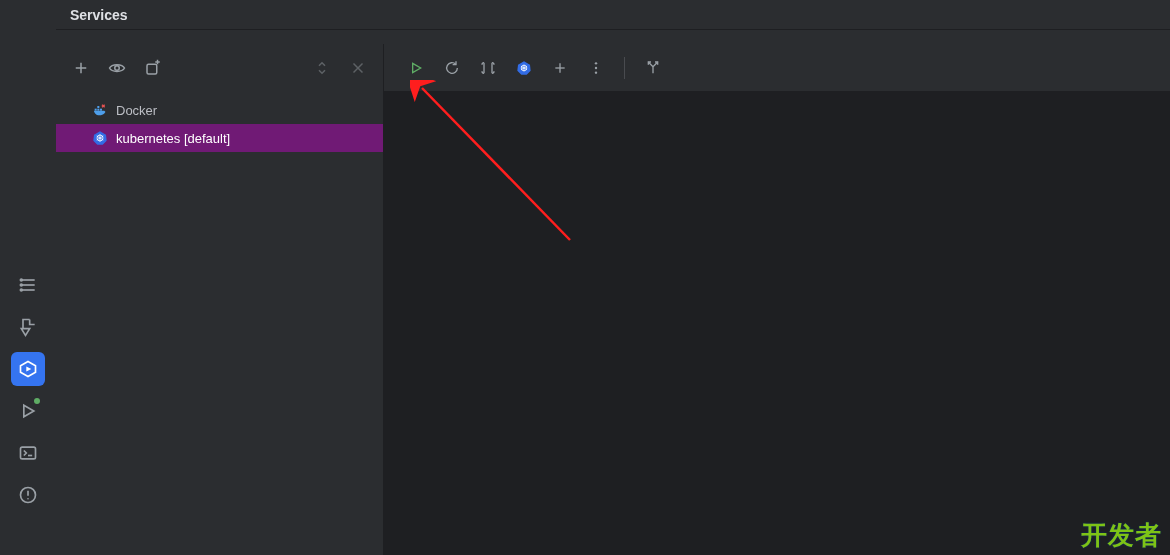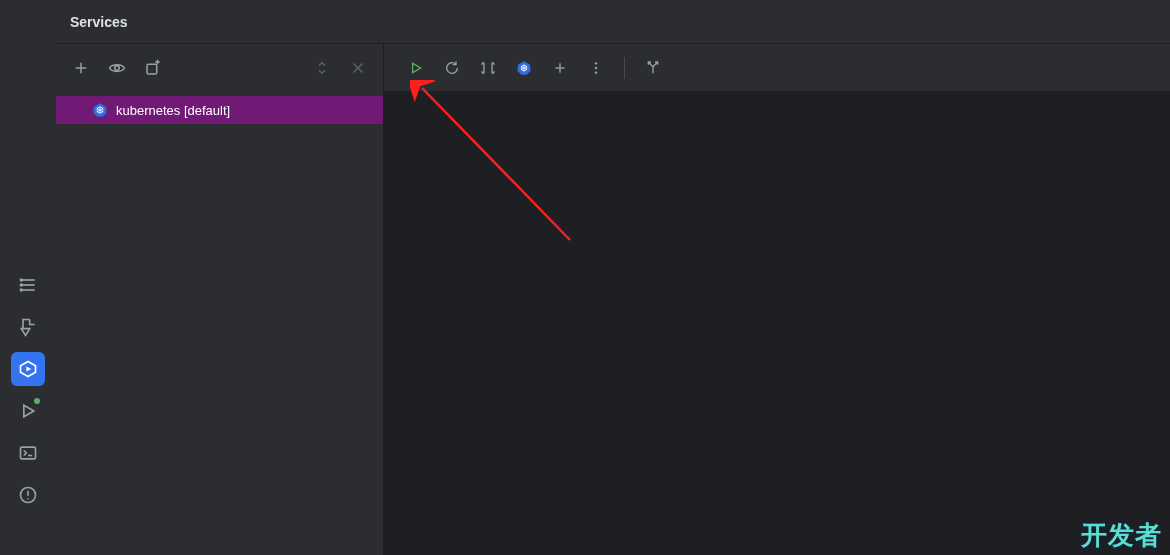--- a/index.html
+++ b/index.html
@@ -40,21 +40,21 @@
     content:"";
     position:absolute;
     top:4px; right:5px;
     width:6px;height:6px;border-radius:50%;
     background:#5fad65;
   }
 
   
   .header {
     position: absolute;
-    left: 56px; top: 0; width: 1114px; height: 44px;
+    left: 56px; top: 0; width: 1114px; height: 30px;
     display:flex; align-items:center;
     padding-left: 14px;
     border-bottom: 1px solid #1e1f22;
   }
   .header-title { color:#dfe1e5; font-weight:600; font-size:14px; }
 
   
   .panel {
     position:absolute;
     left:56px; top:44px;
@@ -123,21 +123,21 @@
 
   
   .arrow{
     position:absolute;
     left:410px; top:80px;
     pointer-events:none;
   }
 
   .watermark{
     position:absolute; right:8px; bottom:6px;
-    color:#5eead4; font-weight:700; font-size:26px;
+    color:#84cc16; font-weight:700; font-size:26px;
     font-family: "KaiTi","STKaiti",serif;
     letter-spacing:1px;
     text-shadow:0 0 2px #003a7a;
     line-height:1.05;
     text-align:right;
     opacity:.95;
   }
   .watermark .line2{
     font-family: Arial, sans-serif;
     font-size:24px;
@@ -226,20 +226,36 @@
     </div>
     <div class="tb-btn disabled">
       <svg viewBox="0 0 24 24" stroke="currentColor" stroke-width="2" fill="none">
           <line x1="6" y1="6" x2="18" y2="18"></line>
           <line x1="18" y1="6" x2="6" y2="18"></line>
         </svg>
     </div>
   </div>
 
   <div class="tree">
+    <div class="tree-row">
+      <span class="tree-icon">
+        <svg viewBox="0 0 24 24">
+            <g fill="#4e9eea">
+              <rect x="4" y="10" width="3" height="3"></rect>
+              <rect x="8" y="10" width="3" height="3"></rect>
+              <rect x="12" y="10" width="3" height="3"></rect>
+              <rect x="8" y="6" width="3" height="3"></rect>
+              <path d="M3 13 h14 c2 0 3 1 3 2 c0 0 -2 5 -9 5 c-5 0 -8 -4 -8 -7 Z"></path>
+            </g>
+            <line x1="15" y1="4" x2="19" y2="8" stroke="#e55353" stroke-width="2"></line>
+            <line x1="19" y1="4" x2="15" y2="8" stroke="#e55353" stroke-width="2"></line>
+          </svg>
+      </span>
+      <span class="tree-label">Docker</span>
+    </div>
     <div class="tree-row selected">
       <span class="tree-icon">
         <svg viewBox="0 0 24 24">
             <polygon points="12,2 21,7 22,16 16,22 8,22 2,16 3,7" fill="#326ce5"></polygon>
             <circle cx="12" cy="12" r="4.5" fill="none" stroke="#fff" stroke-width="1.2"></circle>
             <g stroke="#fff" stroke-width="1.2">
               <line x1="12" y1="12" x2="12" y2="6.5"></line>
               <line x1="12" y1="12" x2="17" y2="9"></line>
               <line x1="12" y1="12" x2="17" y2="15"></line>
               <line x1="12" y1="12" x2="12" y2="17.5"></line>

